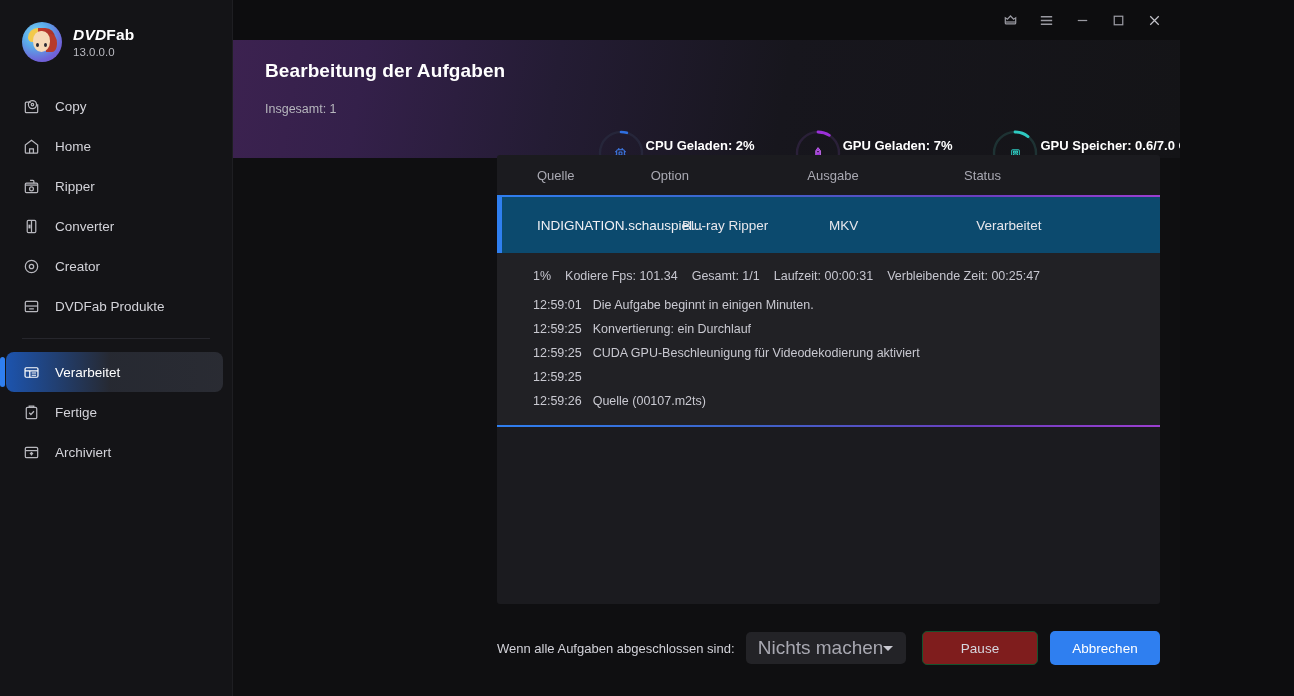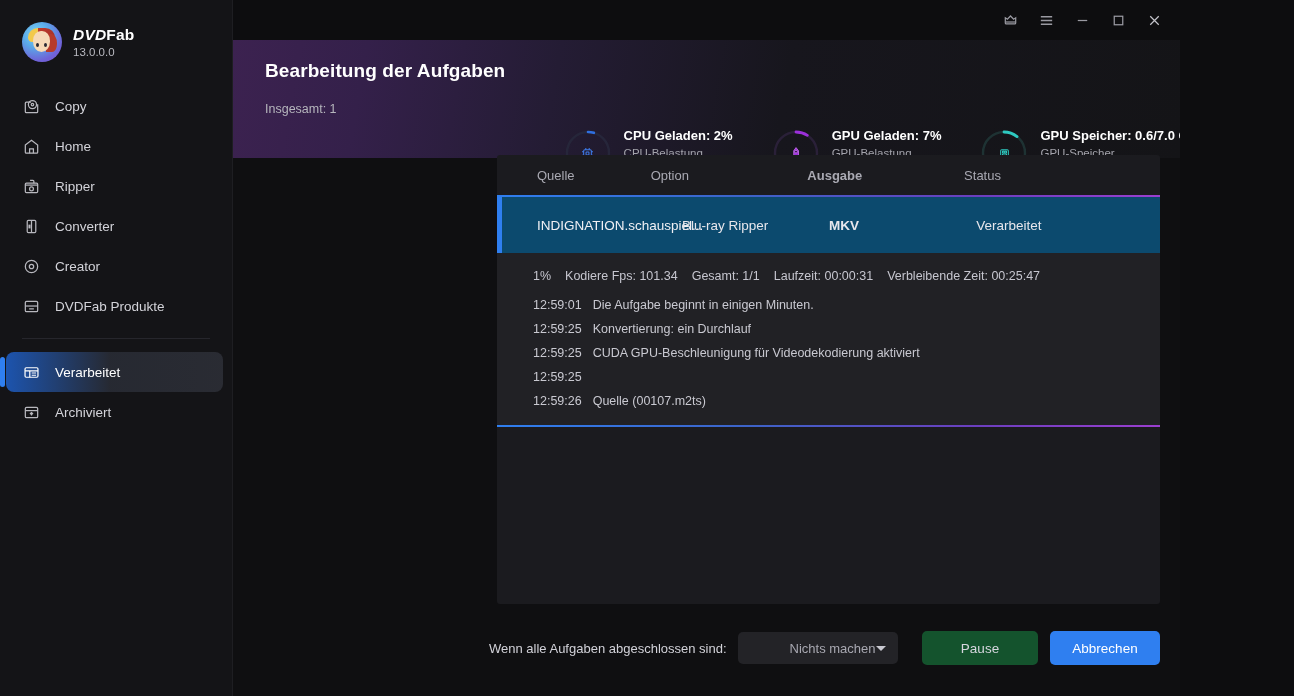--- a/index.html
+++ b/index.html
@@ -81,41 +81,41 @@
 
   .header {
     height: 118px;
     background: linear-gradient(100deg, #3c2250 0%, #34204a 14%, #241c34 34%, #17161d 58%, #141417 100%);
     position: relative; padding: 20px 0 0 32px;
   }
   .h-title { font-size: 19px; font-weight: bold; color: #ffffff; letter-spacing: .1px; }
   .h-sub { font-size: 12.5px; color: #b6b6bd; margin-top: 20px; }
 
   .stats { position: absolute; right: 0px; top: 88px; display: flex; gap: 0px; }
-  .stat { display: flex; align-items: flex-start; gap: 11px; }
+  .stat { display: flex; align-items: center; }
   .stat + .stat { margin-left: 38px; }
   .ring { position: relative; width: 50px; height: 50px; flex: 0 0 50px; }
   .ring svg { display: block; transform: rotate(-90deg); }
   .ring .glyph {
     position: absolute; inset: 0; display: flex; align-items: center; justify-content: center;
   }
   .stat-txt { display: flex; flex-direction: column; gap: 4px; white-space: nowrap; }
   .stat-main { font-size: 13px; font-weight: bold; color: #ffffff; }
   .stat-sub { font-size: 11.5px; color: #a3a3ab; }
   .stats-clip { position: absolute; right: 0; top: 0; width: 634px; height: 118px; overflow: hidden; }
 
   
   .panel {
     position: absolute; left: 264px; right: 20px; top: 155px; bottom: 92px;
     background: #1b1b1f; border-radius: 3px;
   }
   .thead { height: 40px; display: flex; align-items: center; color: #a9a9b2; font-size: 13px; }
   .col-src { width: 185px; padding-left: 40px; }
   .col-opt { width: 200px; }
-  .col-out { width: 200px; font-weight: bold; }
+  .col-out { width: 200px; }
   .col-sta { width: 250px; }
   .gradline { height: 2px; background: linear-gradient(90deg, #2f7ff0 0%, #3d63c8 38%, #6b3fbf 72%, #9b3fd0 100%); }
 
   .row {
     height: 56px; display: flex; align-items: center; position: relative;
     background: #0c4a6e; color: #e6e6ec; font-size: 13.5px;
   }
   .row::before {
     content: ""; position: absolute; left: 0; top: 0; bottom: 0; width: 5px; background: #2f7ff0;
   }
@@ -125,36 +125,36 @@
   .log-stat {
     font-size: 12.5px; color: #c6c6cf; padding: 0 0 10px 36px; display: flex; gap: 14px;
   }
   .log-line {
     font-size: 12.5px; color: #c9c9d1; padding: 5px 0 5px 36px; display: flex; gap: 11px;
   }
   .log-time { color: #c9c9d1; }
 
   
   .footer {
-    position: absolute; left: 256px; right: 20px; bottom: 30px; height: 36px;
+    position: absolute; left: 264px; right: 20px; bottom: 30px; height: 36px;
     display: flex; align-items: center;
   }
   .f-label { font-size: 13px; color: #d2d2d9; }
   .select {
     margin-left: 11px; width: 160px; height: 32px; background: #232327; border-radius: 5px;
-    display: flex; align-items: center; justify-content: flex-end;
-    padding: 0 12px; color: #a8a8b1; font-size: 13px; cursor: pointer;
+    display: flex; align-items: center; justify-content: center;
+    padding: 0 12px; color: #a8a8b1; font-size: 19px; cursor: pointer;
   }
   .caret { width: 0; height: 0; border-left: 5px solid transparent; border-right: 5px solid transparent; border-top: 5px solid #c9c9d1; }
   .f-right { margin-left: auto; display: flex; gap: 12px; }
   .btn {
     height: 34px; border-radius: 5px; display: flex; align-items: center; justify-content: center;
     font-size: 13.5px; cursor: pointer;
   }
-  .btn-pause { width: 116px; background: #14532d; border: 3px solid #14532d; color: #d6d6de; }
+  .btn-pause { width: 116px; background: #7f1d1d; border: 1px solid #14532d; color: #d6d6de; }
   .btn-cancel { width: 110px; background: #2f7ff0; color: #ffffff; }
 </style>
 </head>
 <body>
 
 <div id="app">
 
   <div class="sidebar">
     <div class="brand">
       <div class="brand-logo">
@@ -221,20 +221,28 @@
 
       <div class="nav-div"></div>
 
       <div class="nav-item active">
         <span class="ic"><svg viewBox="0 0 20 20" width="19" height="19" fill="none" stroke="#ffffff" stroke-width="1.3">
               <rect x="3.2" y="5" width="13.6" height="10" rx="1.2"></rect>
               <path d="M3.2 8.2h13.6M8.2 8.2V15"></path>
               <path d="M10.2 10.6h4.6M10.2 12.8h4.6" stroke-width="1.1"></path>
             </svg></span>
         <span>Verarbeitet</span>
+      </div>
+      <div class="nav-item">
+        <span class="ic"><svg viewBox="0 0 20 20" width="19" height="19" fill="none" stroke="#cfcfd6" stroke-width="1.3">
+              <rect x="4.5" y="4.5" width="11" height="12" rx="1.3"></rect>
+              <path d="M7.6 4.5V3.3h4.8v1.2"></path>
+              <path d="M7.6 10.3l1.8 1.8 3.2-3.4"></path>
+            </svg></span>
+        <span>Fertige</span>
       </div>
       <div class="nav-item">
         <span class="ic"><svg viewBox="0 0 20 20" width="19" height="19" fill="none" stroke="#cfcfd6" stroke-width="1.3">
               <rect x="3.5" y="4.5" width="13" height="11" rx="1.4"></rect>
               <path d="M3.5 8h13"></path>
               <path d="M10 10v3.2M8.4 11.6L10 10l1.6 1.6"></path>
             </svg></span>
         <span>Archiviert</span>
       </div>
     </div>

